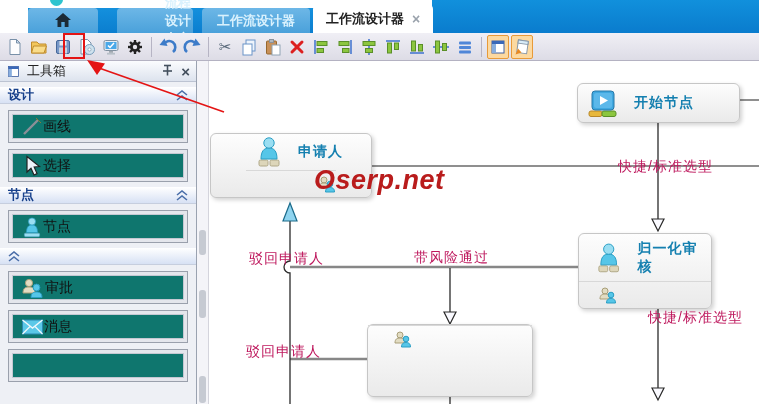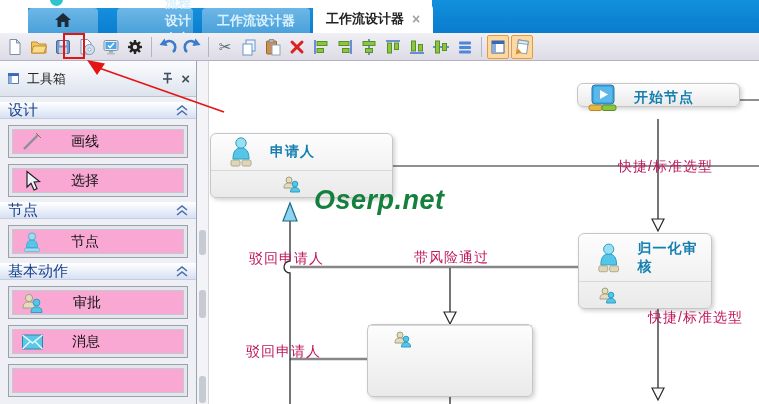--- a/index.html
+++ b/index.html
@@ -31,54 +31,54 @@
     display:flex; align-items:center; padding-left:3px; z-index:8; }
   .tbtn { width:22px; height:24px; border:none; background:transparent; display:flex;
     align-items:center; justify-content:center; padding:0; margin:0 1px; cursor:pointer; }
   .tbtn.hl { background:#fcd9a0; border:1px solid #e89a38; border-radius:2px; }
   .tsep { width:1px; height:20px; background:#b6b4c4; margin:0 4px; }
   .scissors { font-size:15px; color:#5a6a7a; line-height:1; }
 
   
   #toolbox { position:absolute; left:0; top:61px; width:197px; height:343px;
     background:#eef0f5; border-right:1px solid #9aa2b0; z-index:10; overflow:hidden; }
-  #toolbox-header { height:36px; background:linear-gradient(#fbfcfe,#dde3ee);
+  #toolbox-header { height:21px; background:linear-gradient(#fbfcfe,#dde3ee);
     border-bottom:1px solid #bcc3d2; display:flex; align-items:center; padding:0 6px; }
   #toolbox-header .title { font-size:13px; color:#222; margin-left:6px; flex:1; }
   #toolbox-header .hbtn { color:#44505e; font-size:13px; margin-left:8px; cursor:pointer; line-height:1; }
   .section-header { height:18px; background:linear-gradient(#ffffff,#d7e1f4);
     border-top:1px solid #eef0f6; border-bottom:1px solid #c6cede;
     display:flex; align-items:center; padding:0 8px; margin-top:4px; }
   .section-header:first-of-type { margin-top:0; }
-  .section-header .stitle { font-size:15px; font-weight:normal; color:#17408b; flex:1; }
+  .section-header .stitle { font-size:13px; font-weight:bold; color:#17408b; flex:1; }
   .tool-item { margin:6px 8px 0 8px; height:33px; border:1px solid #9aa0ac;
     background:#e4e6ec; padding:3px; cursor:pointer; }
-  .tool-item-inner { border:1px solid #c4c8d2; background:#f9a8d4; height:100%;
-    display:flex; align-items:center; gap:28px; padding-left:8px; }
+  .tool-item-inner { border:1px solid #c4c8d2; background:#0f766e; height:100%;
+    display:flex; align-items:center; gap:0; padding-left:8px; }
   .tool-item-inner .tlabel { font-size:14px; color:#111; }
 
   
   #vstrip { position:absolute; left:197px; top:61px; width:12px; height:343px;
     background:#f4f4f8; border-right:1px solid #d4d4dc; z-index:9; }
   #vstrip .thumb { position:absolute; left:2px; width:7px; background:#c6cad2; border-radius:3px; }
 
   
   #canvas { position:absolute; left:209px; top:61px; width:550px; height:343px; background:#fff; z-index:1; }
   #connectors { position:absolute; left:0; top:0; width:759px; height:404px; z-index:4; pointer-events:none; }
 
   .node { position:absolute; border:1px solid #c6c6c6; border-radius:6px;
     background:linear-gradient(#fdfdfd,#eaeaea); box-shadow:2px 2px 4px rgba(0,0,0,.18);
     z-index:5; display:flex; flex-direction:column; cursor:move; }
   .node-header { flex:1; display:flex; align-items:center; gap:13px; padding-left:14px; }
   .node-title { font-size:14px; font-weight:bold; color:#1580b0; letter-spacing:1px; }
   .node-footer { height:27px; border-top:1px solid #d8d8d8; display:flex; align-items:center; }
 
   .edge-label { position:absolute; font-size:14px; color:#be185d; z-index:6; letter-spacing:1px; }
   #watermark { position:absolute; left:314px; top:165px; font-size:27px; font-weight:bold;
-    font-style:italic; color:#15803d; z-index:6; letter-spacing:0.5px;margin-top:20px; }
+    font-style:italic; color:#b91c1c; z-index:6; letter-spacing:0.5px; }
 
   
   #red-box { position:absolute; left:63px; top:33px; width:22px; height:26px;
     border:2px solid #e41414; z-index:30; }
   #red-arrow { position:absolute; left:0; top:0; width:759px; height:404px; z-index:30; pointer-events:none; }
 </style>
 </head>
 <body>
 
 <div id="tabbar">
@@ -301,41 +301,41 @@
 
   <line x1="658" y1="309" x2="658" y2="389" stroke="#2a2a2a" stroke-width="1.3"></line>
   <polygon points="658,400 652,388 664,388" fill="#fafaff" stroke="#2a2a2a" stroke-width="1.2"></polygon>
 
   <line x1="450" y1="268" x2="450" y2="313" stroke="#2a2a2a" stroke-width="1.3"></line>
   <polygon points="450,324 444,312 456,312" fill="#fafaff" stroke="#2a2a2a" stroke-width="1.2"></polygon>
 
   <line x1="450" y1="397" x2="450" y2="404" stroke="#2a2a2a" stroke-width="1.3"></line>
 </svg>
 
-<div class="node" style="left:210px; top:133px; width:183px; height:65px;">
+<div class="node" style="left:210px; top:133px; width:162px; height:65px;align-items:center;">
   <div class="node-header">
     <svg width="32" height="32" viewBox="0 0 32 32">
       <rect x="6" y="24" width="9" height="6" rx="1.5" fill="#ddd6ba" stroke="#b0a888"></rect>
       <rect x="17" y="24" width="9" height="6" rx="1.5" fill="#ddd6ba" stroke="#b0a888"></rect>
       <path d="M8,23 C8,15 11,12 16,12 C21,12 24,15 24,23 Z" fill="#56c6e8" stroke="#2a9ec4"></path>
       <circle cx="16" cy="7" r="5.2" fill="#9adef2" stroke="#2a9ec4"></circle>
     </svg>
     <span class="node-title">申请人</span>
   </div>
   <div class="node-footer" style="padding-left:72px;">
     <svg width="18" height="17" viewBox="0 0 18 17">
       <circle cx="6" cy="4" r="3" fill="#e2dcc2" stroke="#a89e78"></circle>
       <path d="M1,12 C1,8 3,7 6,7 C9,7 11,8 11,12 Z" fill="#e2dcc2" stroke="#a89e78"></path>
       <circle cx="12" cy="8" r="2.8" fill="#56c6e8" stroke="#2a9ec4"></circle>
       <path d="M7.5,16 C7.5,12.5 9.5,11.5 12,11.5 C14.5,11.5 16.5,12.5 16.5,16 Z" fill="#56c6e8" stroke="#2a9ec4"></path>
     </svg>
   </div>
 </div>
 
-<div class="node" style="left:577px; top:83px; width:163px; height:24px;">
+<div class="node" style="left:577px; top:83px; width:163px; height:40px;">
   <div class="node-header" style="padding-left:10px; gap:16px;">
     <svg width="30" height="27" viewBox="0 0 30 27">
       <rect x="1" y="21" width="13" height="5.5" rx="2" fill="#e8b83c" stroke="#b8882a"></rect>
       <rect x="14" y="21" width="14" height="5.5" rx="2" fill="#8cc63f" stroke="#5a8f28"></rect>
       <rect x="4" y="1" width="22" height="19" rx="3" fill="#3fa8e0" stroke="#2878a8"></rect>
       <rect x="6" y="3" width="18" height="15" rx="2" fill="#5cb8ea"></rect>
       <polygon points="12,6 12,15 20,10.5" fill="#fff"></polygon>
     </svg>
     <span class="node-title">开始节点</span>
   </div>
@@ -442,21 +442,20 @@
       <svg width="22" height="22" viewBox="0 0 32 32">
         <rect x="5" y="25" width="22" height="5" rx="1.5" fill="#9adef2" stroke="#5aaac8"></rect>
         <path d="M8,24 C8,16 11,13 16,13 C21,13 24,16 24,24 Z" fill="#56c6e8" stroke="#2a9ec4"></path>
         <circle cx="16" cy="8" r="5.2" fill="#9adef2" stroke="#2a9ec4"></circle>
       </svg>
       <span class="tlabel">节点</span>
     </div>
   </div>
 
   <div class="section-header">
-    <span class="stitle">基本动作</span>
     <svg width="12" height="11" viewBox="0 0 12 11">
       <g fill="none" stroke="#4a6ea9" stroke-width="1.6">
         <polyline points="1,5 6,1 11,5"></polyline>
           <polyline points="1,10 6,6 11,10"></polyline>
         </g>
     </svg>
   </div>
   <div class="tool-item">
     <div class="tool-item-inner">
       <svg width="24" height="20" viewBox="0 0 24 20">

